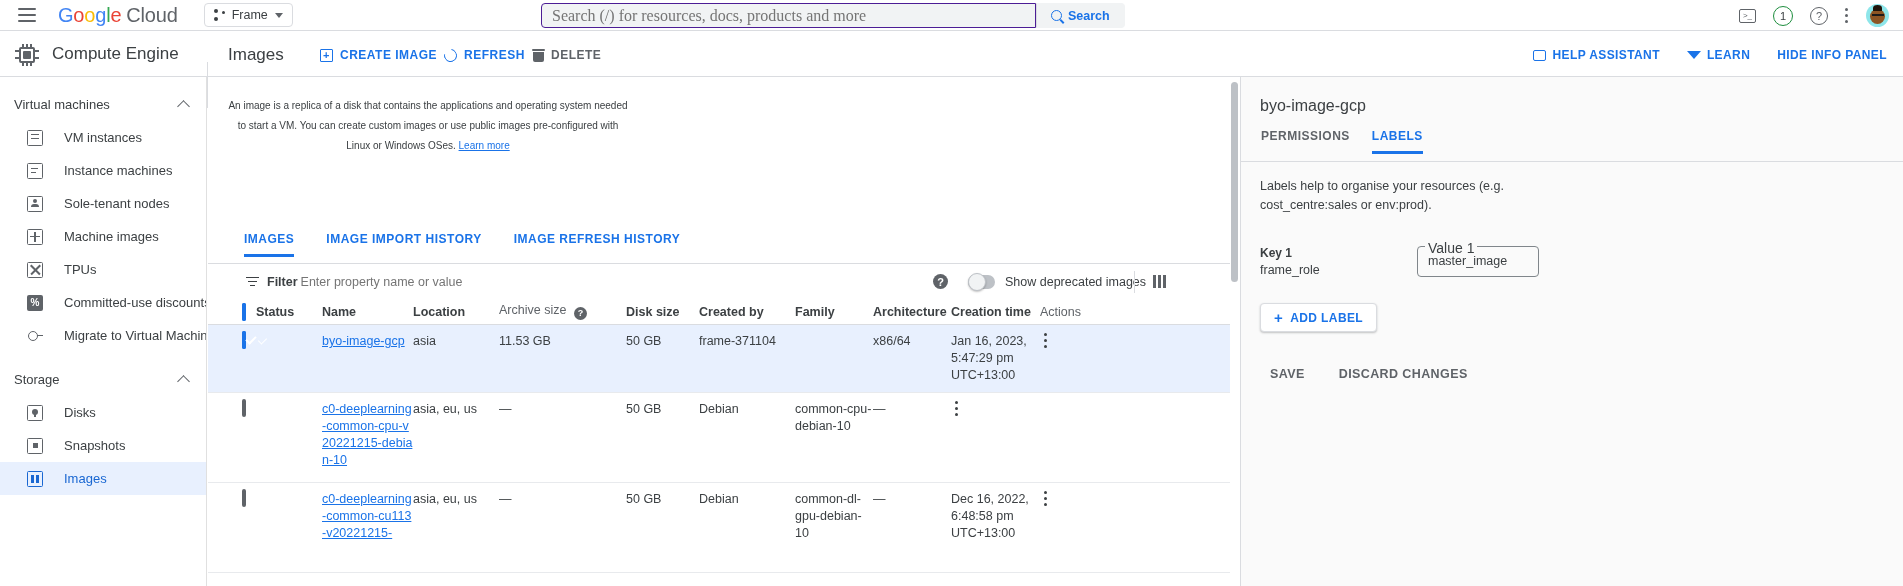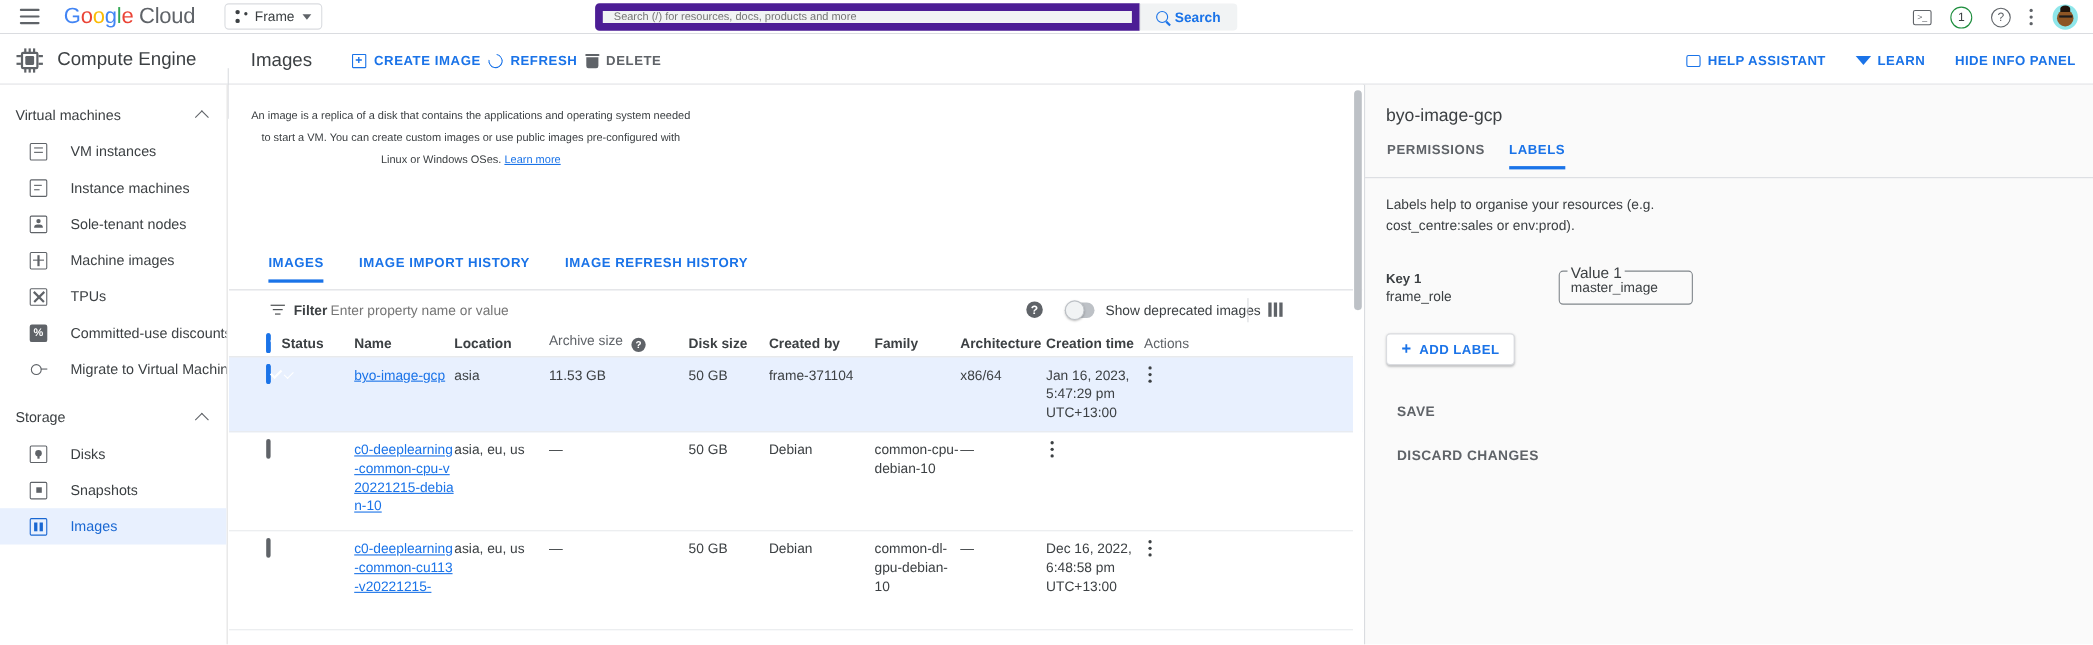--- a/index.html
+++ b/index.html
@@ -32,23 +32,23 @@
   .proj-ico { width:11px; height:12px; position:relative; }
   .proj-ico i { position:absolute; background:#3c4043; border-radius:50%; display:block; }
   .proj-ico i:nth-child(1){ width:4px;height:4px; left:0; top:0;}
   .proj-ico i:nth-child(2){ width:4px;height:4px; left:0; bottom:0;}
   .proj-ico i:nth-child(3){ width:3px;height:3px; right:0; top:2px;}
   .proj-name { font-size:12.5px; color:#3c4043; }
   .caret { width:0;height:0;border-left:4px solid transparent;border-right:4px solid transparent;
     border-top:5px solid #5f6368; }
   .searchwrap { position:absolute; left:541px; top:3px; display:flex; align-items:center; }
   .searchbox {
-    width:495px; height:25px; background:#f1f3f4; border:7px solid #4c1d95;
-    border-radius:4px 0 0 4px; font-size:10px; color:#80868b; padding:0 10px;
-    font-family:Liberation Sans, sans-serif; outline:none;
+    width:495px; height:25px; background:#f1f3f4; border:1px solid #4c1d95;
+    border-radius:4px 0 0 4px; font-size:16px; color:#80868b; padding:0 10px;
+    font-family:Liberation Serif, serif; outline:none;
   }
   .searchbtn {
     height:25px; background:#f1f3f4; border:1px solid #f1f3f4; border-left:1px solid #dadce0;
     border-radius:0 4px 4px 0; color:#1a73e8; font-size:12.5px; font-weight:bold;
     display:flex;align-items:center;gap:6px; padding:0 14px; cursor:pointer;
     font-family:"Liberation Sans", sans-serif;
   }
   .mag { width:11px;height:11px;border:1.8px solid #1a73e8;border-radius:50%;position:relative;display:inline-block;}
   .mag:after{content:"";position:absolute;width:1.8px;height:5px;background:#1a73e8;transform:rotate(-45deg);right:-2px;bottom:-4px;}
   .topright { position:absolute; right:14px; top:0; height:31px; display:flex; align-items:center; gap:17px; }
@@ -189,21 +189,21 @@
   .kval { font-size:12.5px; color:#3c4043; margin-top:3px; }
   .vfield { position:relative; width:122px; height:31px; border:1px solid #80868b; border-radius:4px; background:#fafafa;}
   .vfield .flabel { position:absolute; top:-7px; left:7px; background:#fafafa; padding:0 3px;
     font-size:14px; color:#3c4043; }
   .vfield input { position:absolute; left:8px; top:6px; border:none; background:transparent;
     font-size:12.5px; color:#3c4043; width:100px; outline:none; font-family:"Liberation Sans", sans-serif;}
   .addlabel { margin-top:26px; display:inline-flex; align-items:center; gap:7px;
     background:#fff; border:1px solid #dadce0; border-radius:4px; height:29px; padding:0 13px;
     color:#1a73e8; font-size:12px; font-weight:bold; letter-spacing:.4px; cursor:pointer;
     box-shadow:0 1px 2px rgba(60,64,67,.3);}
-  .btnrow { margin-top:29px; display:flex; gap:14px;flex-direction:column; }
+  .btnrow { margin-top:29px; display:flex; gap:14px; }
   .tbtn { color:#5f6368; font-size:12.5px; font-weight:bold; letter-spacing:.4px; cursor:pointer; padding:6px 10px;}
 </style>
 </head>
 <body>
 
 <div class="app">
 
   <div class="topbar">
     <div class="hamburger">
       <span></span>

